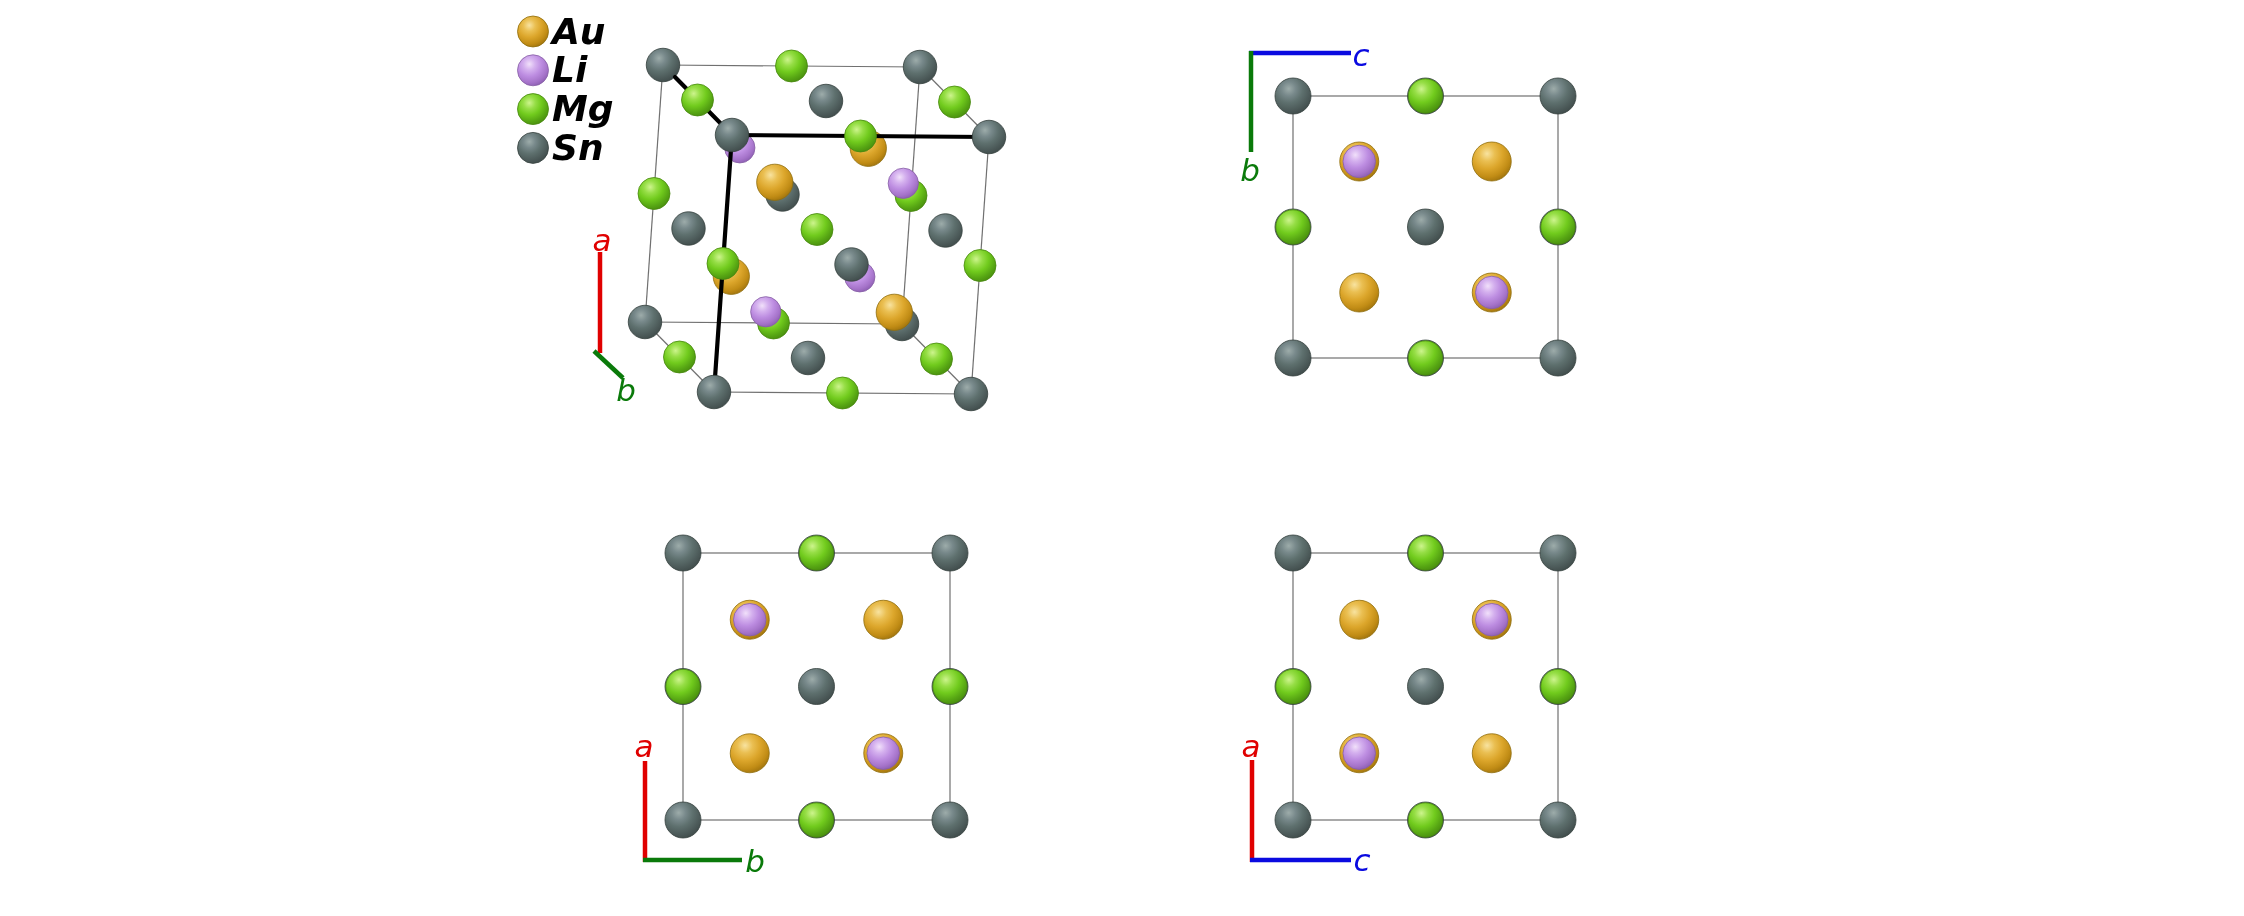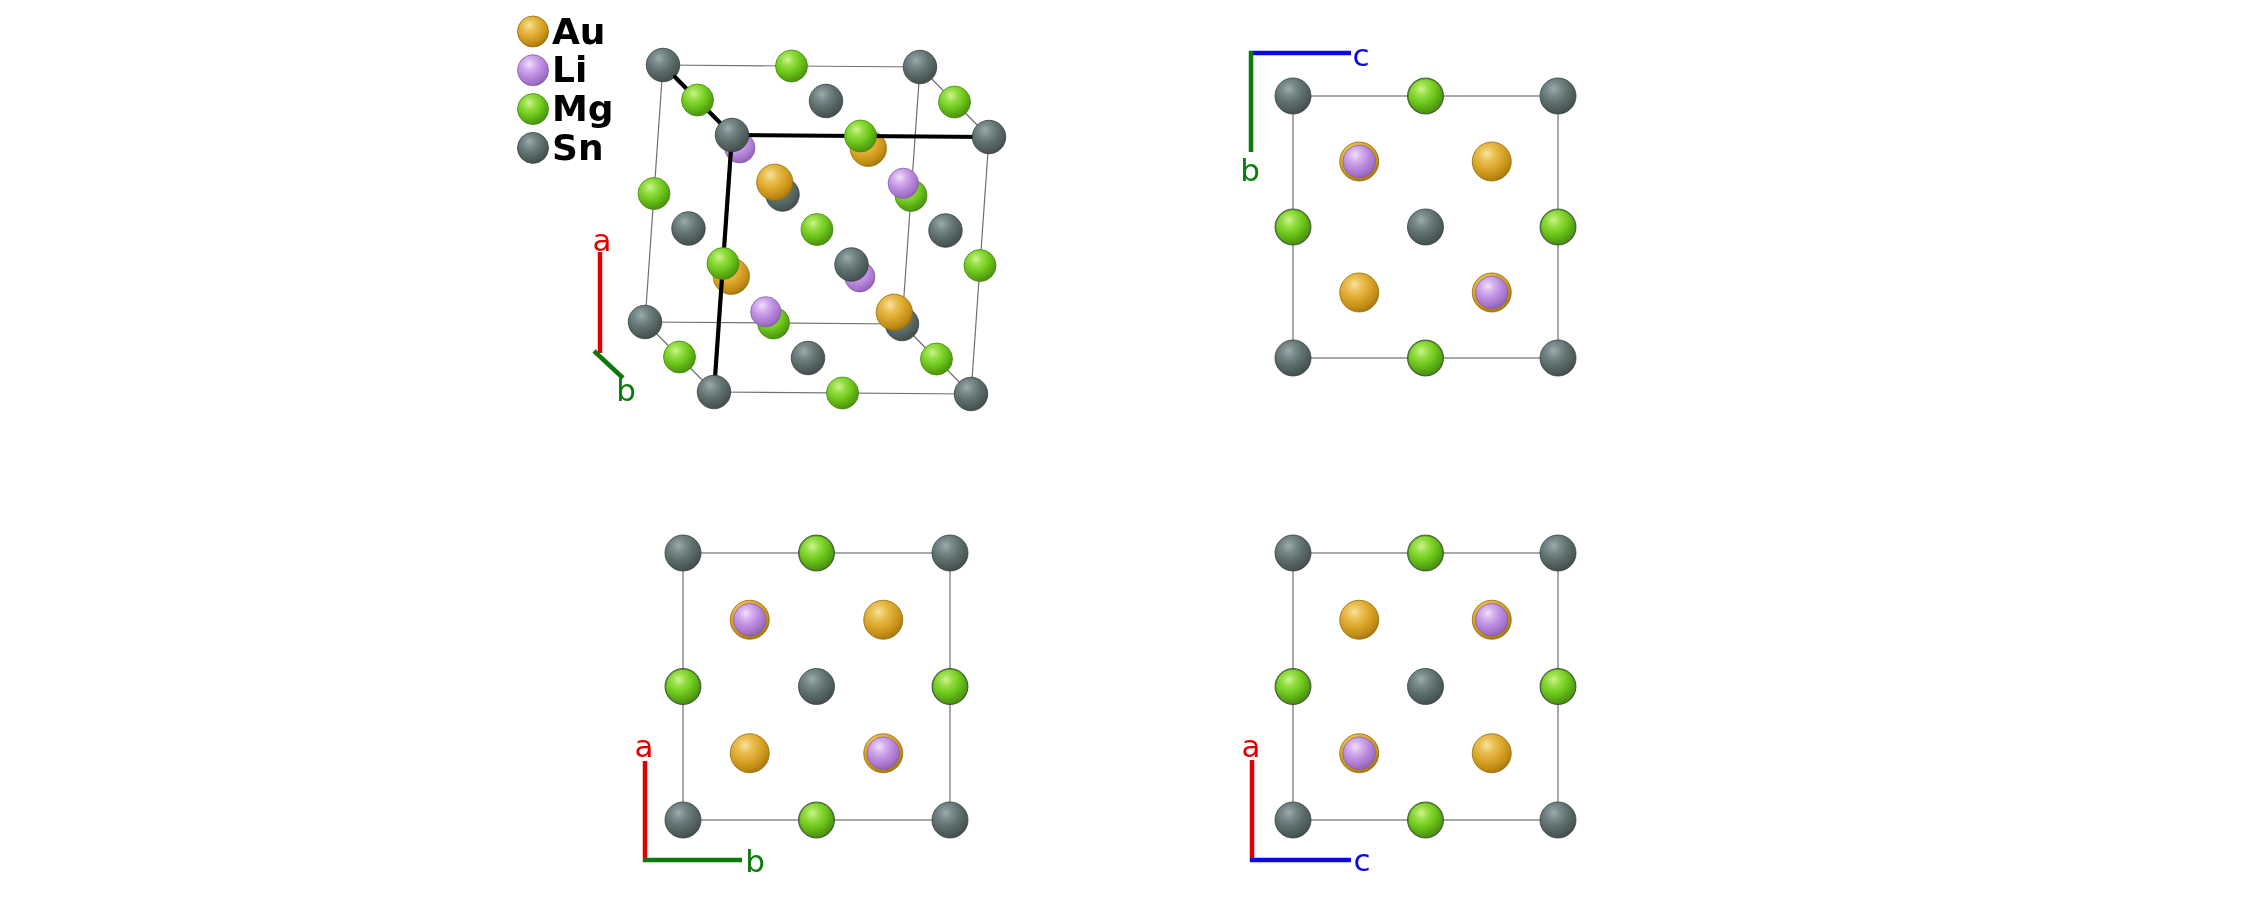--- a/index.html
+++ b/index.html
@@ -1,16 +1,16 @@
 <!DOCTYPE html>
 <html><head>
 <meta charset="utf-8">
 <style>
   html, body { margin: 0; padding: 0; background: #ffffff; }
-  .figure { position: relative; width: 2244px; height: 916px; background: #ffffff; overflow: hidden; }
+  .figure { position: relative; width: 2244px; height: 916px; background: #ffffff; overflow: hidden; font-style: italic; }
   svg { display: block; }
   .legend-label {
     font-family: "DejaVu Sans", sans-serif;
     font-weight: bold;
     font-size: 36px;
     fill: #000000;
   }
   .axis-label {
     font-family: "DejaVu Sans", sans-serif;
     font-size: 31px;

